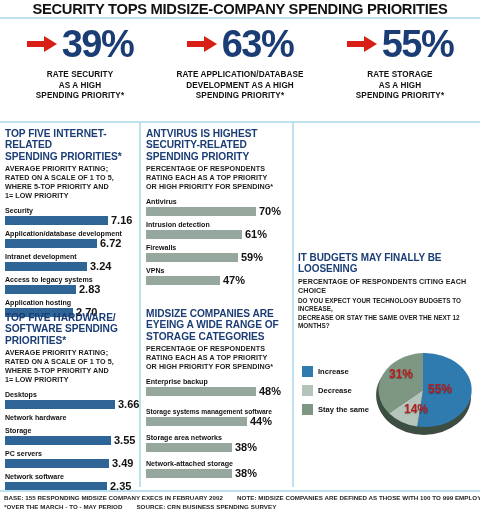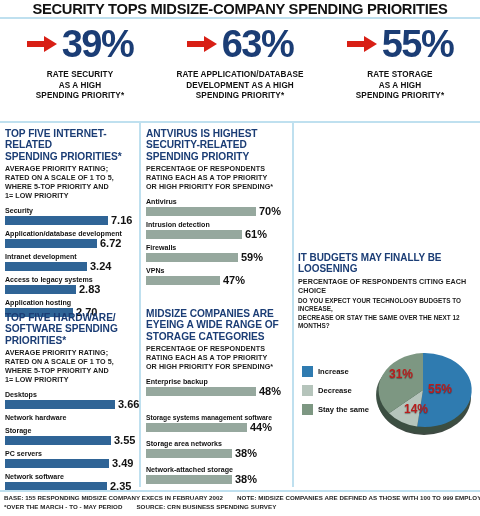--- a/index.html
+++ b/index.html
@@ -291,21 +291,21 @@
             <span class="bar-val">47%</span>
           </div>
       </div>
     </div>
   </div>
 
   <div class="panel" style="left:146px;top:308px;width:143px;">
     <div class="p-title">MIDSIZE COMPANIES ARE<br>EYEING A WIDE RANGE OF<br>STORAGE CATEGORIES</div>
     <div class="p-sub">PERCENTAGE OF RESPONDENTS<br>RATING EACH AS A TOP PRIORITY<br>OR HIGH PRIORITY FOR SPENDING*</div>
     <div class="bars" style="margin-top:6px;">
-      <div class="bar-row" style="margin-bottom:17px;">
+      <div class="bar-row" style="margin-bottom:11px;">
         <div class="bar-label">Enterprise backup</div>
         <div class="bar-line">
             <span class="bar sage" style="width:110px;"></span>
             <span class="bar-val">48%</span>
           </div>
       </div>
       <div class="bar-row" style="margin-bottom:7px;">
         <div class="bar-label" style="font-size:6.9px;">Storage systems management software</div>
         <div class="bar-line">
             <span class="bar sage" style="width:101px;"></span>

